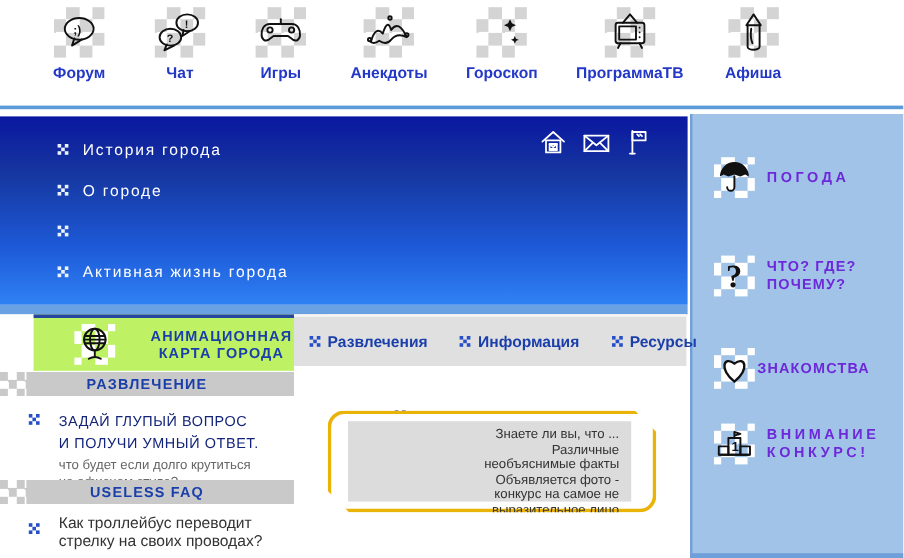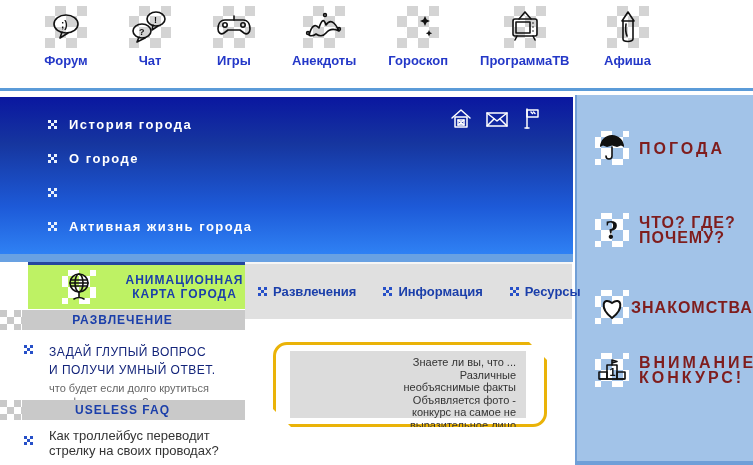--- a/index.html
+++ b/index.html
@@ -14,39 +14,39 @@
                 background-size:22px 22px;background-position:center;}
   .nav-label{margin-top:5px;font-size:13px;font-weight:bold;color:#2438c8;}
   .topline{position:absolute;left:0;top:88px;width:753px;height:3px;background:#5b9bd8;}
 
   
   .banner{position:absolute;left:0;top:97px;width:573px;height:157px;
           background:linear-gradient(180deg,#0a17a0 0%,#16369f 30%,#1d5ad8 70%,#2f81f4 100%);}
   .banner-strip{position:absolute;left:0;top:254px;width:573px;height:8px;background:#69a1e2;}
   .banner-menu{position:absolute;left:48px;top:10px;}
   .banner-item{display:flex;align-items:center;height:34px;cursor:pointer;}
-  .banner-item .lbl{color:#ffffff;font-size:13px;font-weight:bold;letter-spacing:1.5px;margin-left:12px;}
+  .banner-item .lbl{color:#ffffff;font-size:13px;font-weight:normal;letter-spacing:1.5px;margin-left:12px;}
   .corner-icons{position:absolute;top:10px;right:28px;display:flex;gap:12px;}
   .corner-icons .cico{width:24px;height:24px;cursor:pointer;}
 
   
   .qx{position:relative;display:inline-block;width:9px;height:9px;flex:0 0 9px;}
   .qx::before{content:"";position:absolute;left:3px;top:3px;width:3px;height:3px;background:currentColor;
     box-shadow:-3px -3px 0 currentColor,3px -3px 0 currentColor,-3px 3px 0 currentColor,3px 3px 0 currentColor;}
   .qx.white{color:#eaf2fc;}
   .qx.blue{color:#2750c8;}
 
   
   .sidebar{position:absolute;left:575px;top:95px;width:178px;height:370px;background:#a2c3e8;
            border-left:2px solid #719fd6;border-bottom:4px solid #6f9fd8;box-sizing:border-box;}
   .side-item{position:absolute;left:18px;display:flex;align-items:center;cursor:pointer;}
   .side-ico{width:34px;height:34px;display:flex;align-items:center;justify-content:center;flex:0 0 34px;
             background-image:conic-gradient(#ffffff 25%,transparent 0 50%,#ffffff 0 75%,transparent 0);
             background-size:22px 22px;background-position:center;}
-  .side-label{margin-left:10px;color:#7f1d1d;font-weight:bold;font-size:16px;line-height:15px;}
+  .side-label{margin-left:10px;color:#6d28d9;font-weight:bold;font-size:12px;line-height:15px;}
   .ls3{letter-spacing:3px;} .ls1{letter-spacing:1px;}
 
   
   .leftcol{position:absolute;left:0;top:262px;width:245px;height:203px;background:#fff;}
   .map-block{position:absolute;left:0;top:0;width:245px;height:47px;background:#bef264;
              border-top:3px solid #24479f;box-sizing:border-box;display:flex;align-items:center;cursor:pointer;margin-left:28px;}
   .map-ico{width:34px;height:34px;margin-left:34px;display:flex;align-items:center;justify-content:center;
            background-image:conic-gradient(#ffffff 25%,transparent 0 50%,#ffffff 0 75%,transparent 0);
            background-size:22px 22px;background-position:center;}
   .map-text{flex:1;text-align:center;color:#1b3faa;font-weight:bold;font-size:12px;line-height:14px;letter-spacing:1px;}
@@ -61,21 +61,21 @@
   .q1{left:24px;top:80px;width:205px;}
   .q2{left:24px;top:166px;width:210px;}
   .q-item .qx{margin-top:3px;}
   .q-body{margin-left:16px;}
   .q-title{color:#13247a;font-weight:normal;font-size:12px;line-height:14px;letter-spacing:0.5px;}
   .q-sub{margin-top:3px;color:#666;font-size:11px;line-height:14px;}
   .q-plain{color:#333;font-size:13px;line-height:15px;}
 
   
   .midcol{position:absolute;left:245px;top:262px;width:327px;height:203px;background:#fff;}
-  .tabbar{position:absolute;left:0;top:0;width:327px;height:57px;background:#e0e0e0;border-top:2px solid #f6f6f6;
+  .tabbar{position:absolute;left:0;top:0;width:327px;height:43px;background:#e0e0e0;border-top:2px solid #f6f6f6;
           box-sizing:border-box;display:flex;align-items:center;padding-left:13px;gap:27px;}
   .tab{display:flex;align-items:center;cursor:pointer;}
   .tab .lbl{margin-left:6px;color:#1b3faa;font-weight:bold;font-size:13px;}
   .mid-heading{position:absolute;left:0;top:57px;width:327px;display:flex;justify-content:center;align-items:center;}
   .mid-heading .lbl{margin-left:8px;color:#1530b4;font-weight:bold;font-size:12.5px;letter-spacing:0.5px;margin-top:40px;}
   .bubble{position:absolute;left:28px;top:80px;width:274px;height:85px;border:3px solid #eab308;background:#fff;
           border-radius:14px;clip-path:polygon(0 0,calc(100% - 18px) 0,100% 18px,100% 100%,18px 100%,0 calc(100% - 18px));
           box-sizing:border-box;}
   .bubble-panel{position:absolute;left:14px;top:6px;right:18px;bottom:6px;background:#dcdcdc;
           padding:5px 10px 4px 8px;box-sizing:border-box;text-align:right;}

